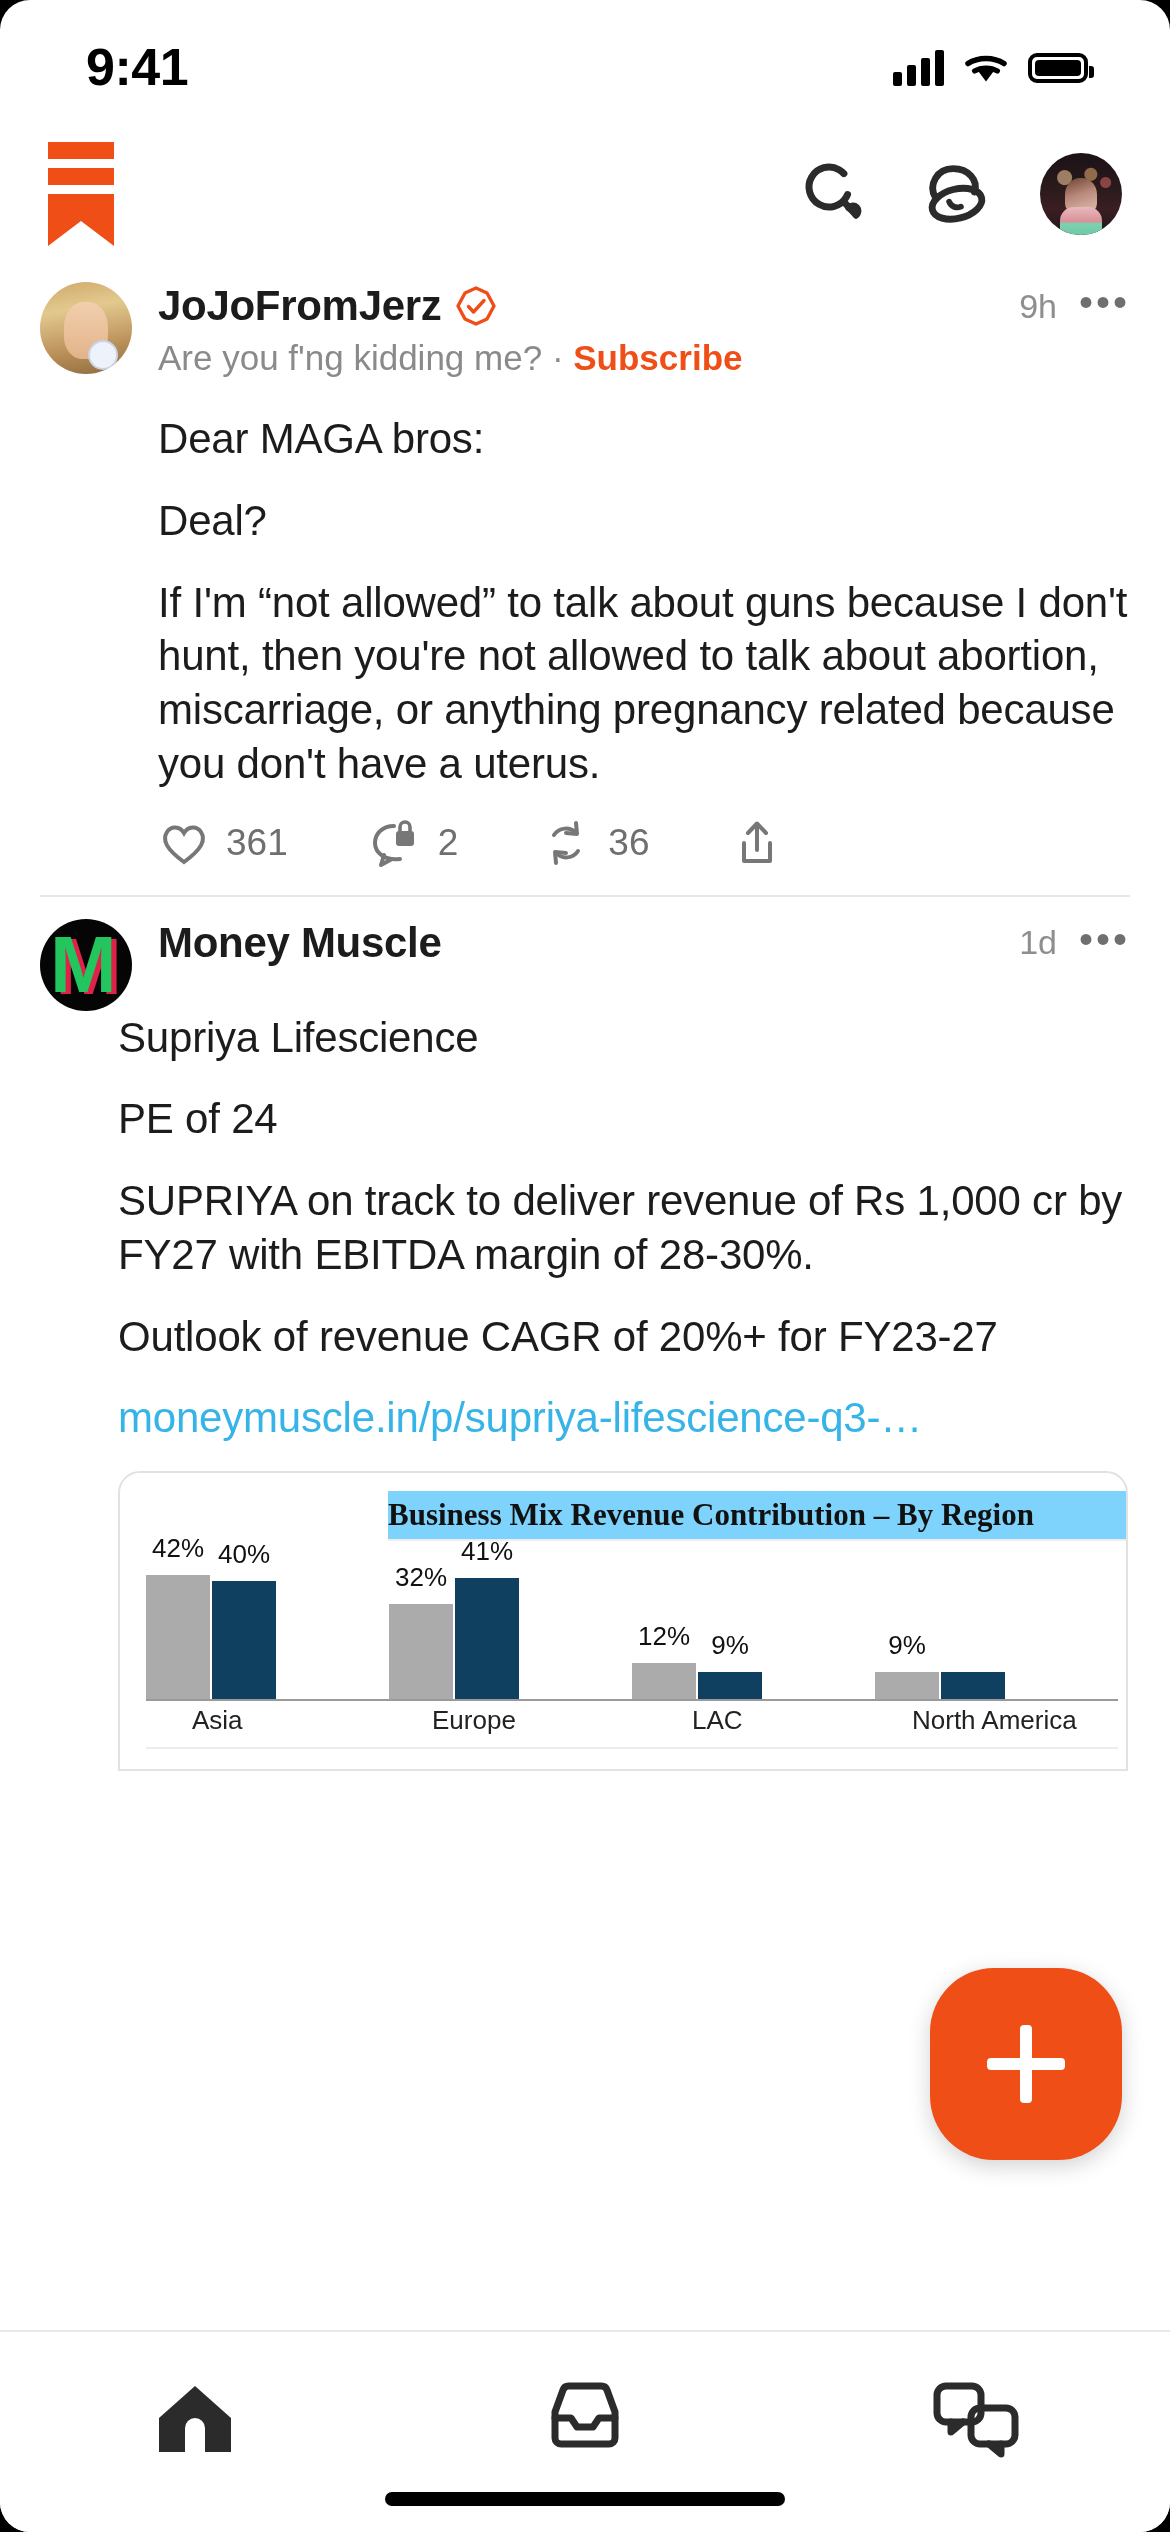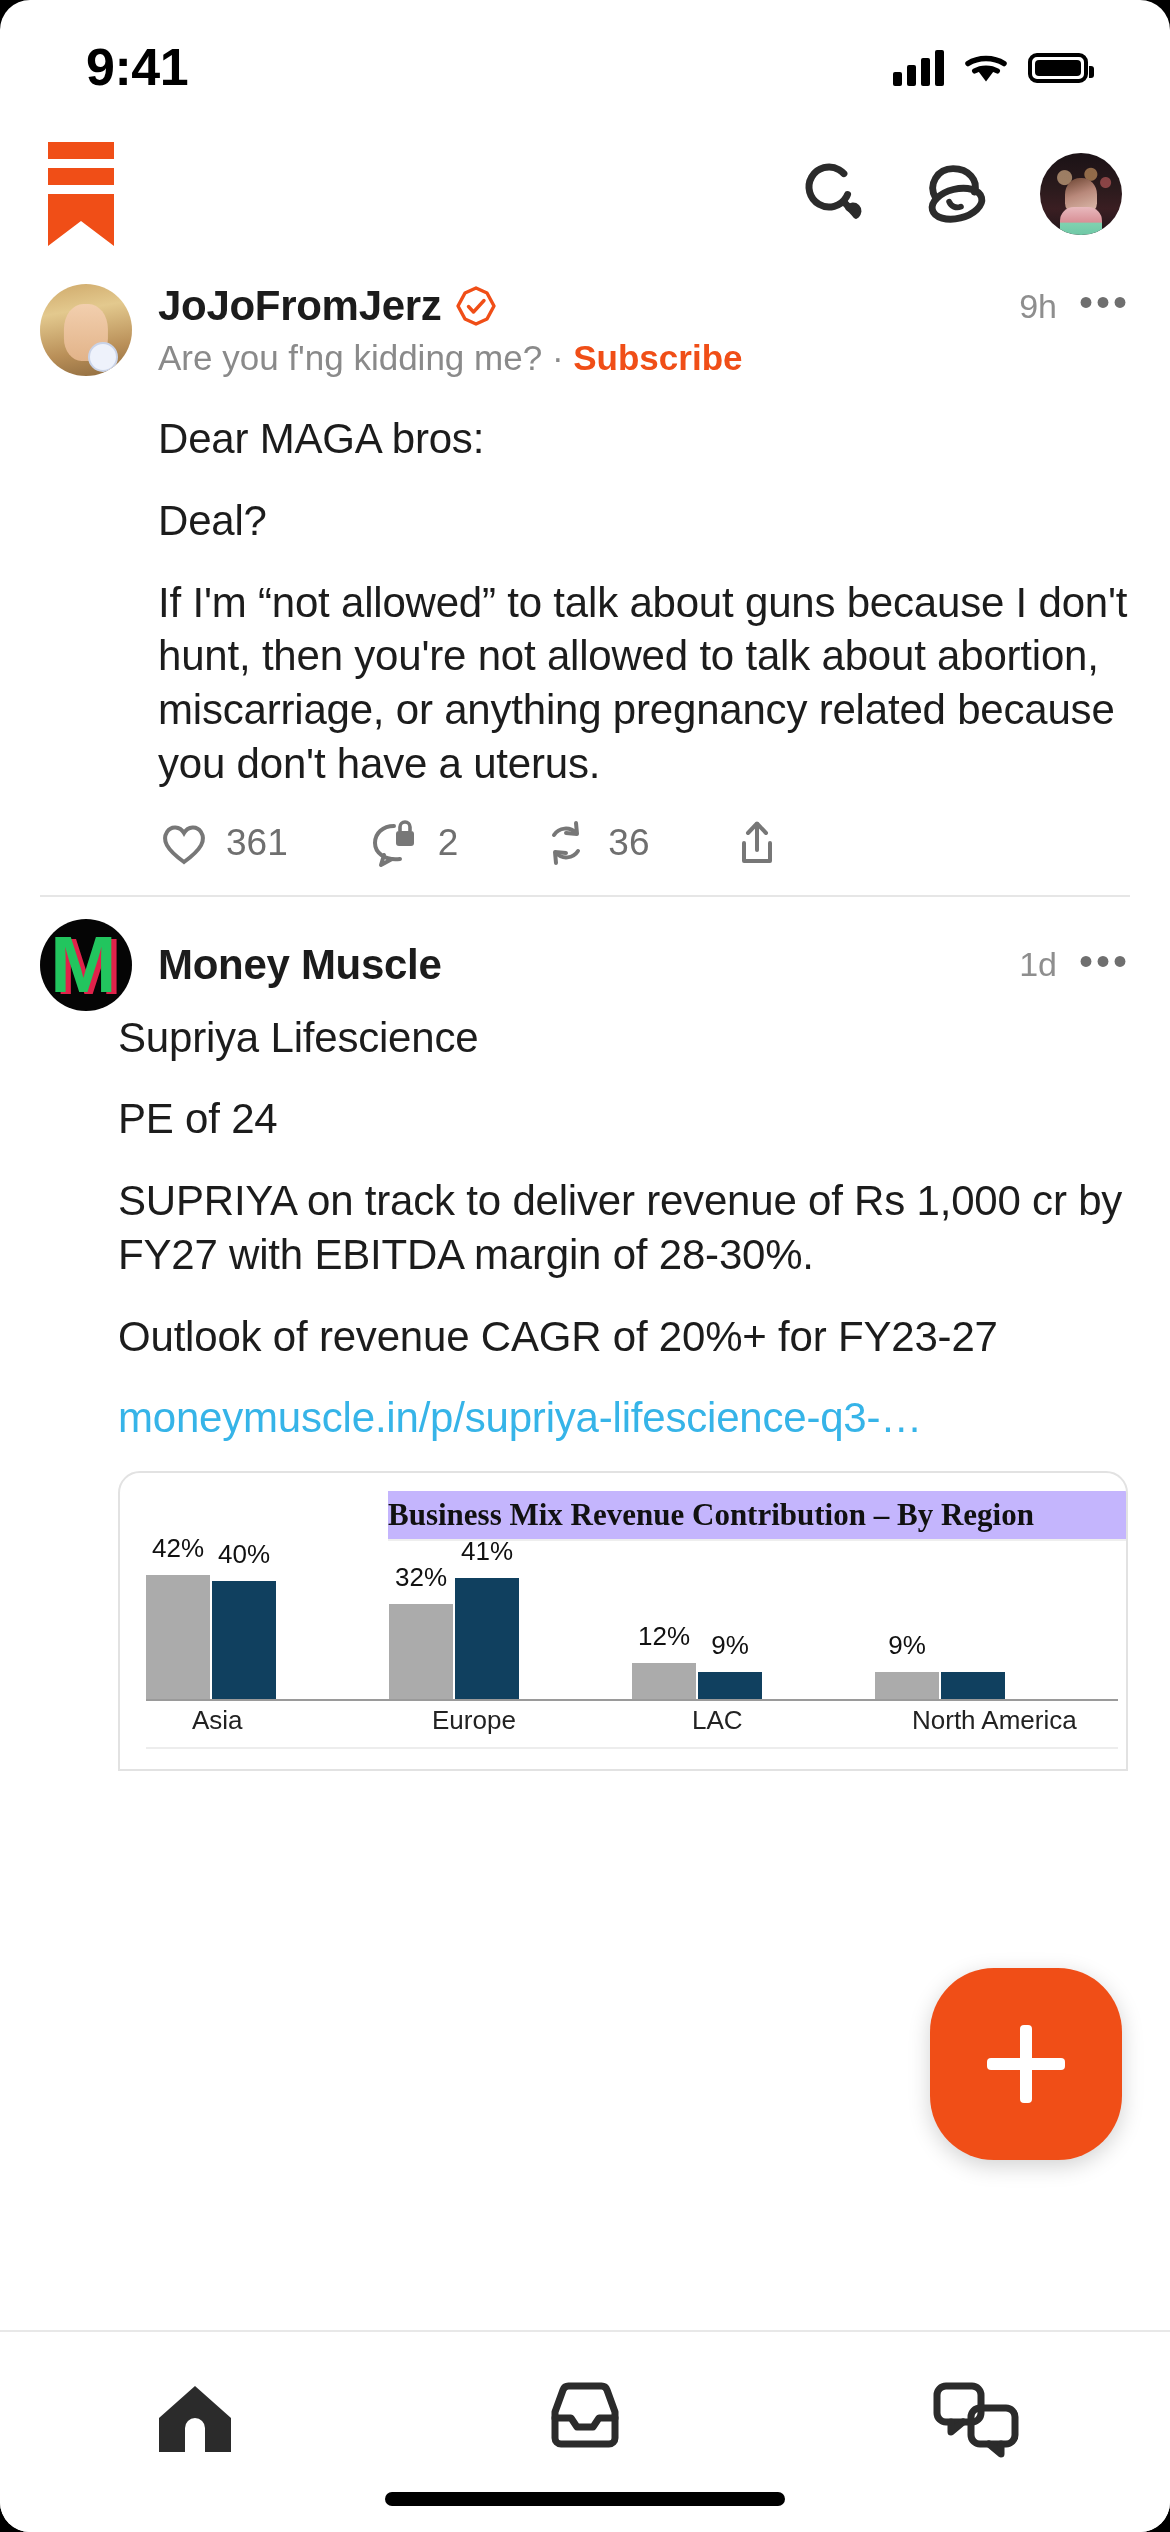--- a/index.html
+++ b/index.html
@@ -79,21 +79,21 @@
   }
   .avatar-hdr::after{
     content:""; position:absolute; left:24%; bottom:0; width:52%; height:34%;
     background:linear-gradient(180deg,#e8b9bd 0%,#d88f96 55%,#7fd2b0 56%,#6fc8a6 100%);
     border-radius:14px 14px 0 0;
   }
 
   
   .feed { position:absolute; top:260px; left:0; width:100%; bottom:202px; overflow:hidden; }
   .post { padding:22px 40px 0 40px; position:relative; }
-  .post-head { display:flex; align-items:center; }
+  .post-head { display:flex; align-items:flex-start; }
   .pub-avatar { width:92px; height:92px; border-radius:50%; flex:none; overflow:hidden; position:relative; }
 
   .av-jojo {
     background:linear-gradient(170deg,#cfa96a 0%,#e3c98e 30%,#b98f58 70%,#8d6a3e 100%);
   }
   .av-jojo::before{
     content:""; position:absolute; left:50%; top:22%; transform:translateX(-50%);
     width:48%; height:62%;
     background:linear-gradient(180deg,#f2cfae,#e2b389);
     border-radius:44% 44% 40% 40%;
@@ -144,21 +144,21 @@
   .chartcard {
     margin-top:26px; margin-left:0;
     width:1010px; height:300px;
     border:2px solid #e2e2e2; border-top-left-radius:22px; border-top-right-radius:22px;
     background:#fff; position:relative; overflow:hidden;
   }
   .chart-title {
     position:absolute; left:268px; top:18px; right:0;
     font-family:"Liberation Serif", serif;
     font-size:31px; font-weight:700; color:#111; white-space:nowrap;
-    background:#c4b5fd; padding:6px 0 6px 0;
+    background:#7dd3fc; padding:6px 0 6px 0;
     border-bottom:2px solid #eee;
   }
   .plot { position:absolute; left:26px; right:8px; top:78px; height:148px; }
   .groups { position:absolute; inset:0; display:flex; }
   .grp { flex:1; display:flex; align-items:flex-end; justify-content:flex-start; position:relative; }
   .bar { width:64px; position:relative; }
   .bar.grey { background:#ABABAB; margin-right:2px; }
   .bar.blue { background:#10405F; }
   .bar .vlab {
     position:absolute; top:-42px; left:50%; transform:translateX(-50%);

